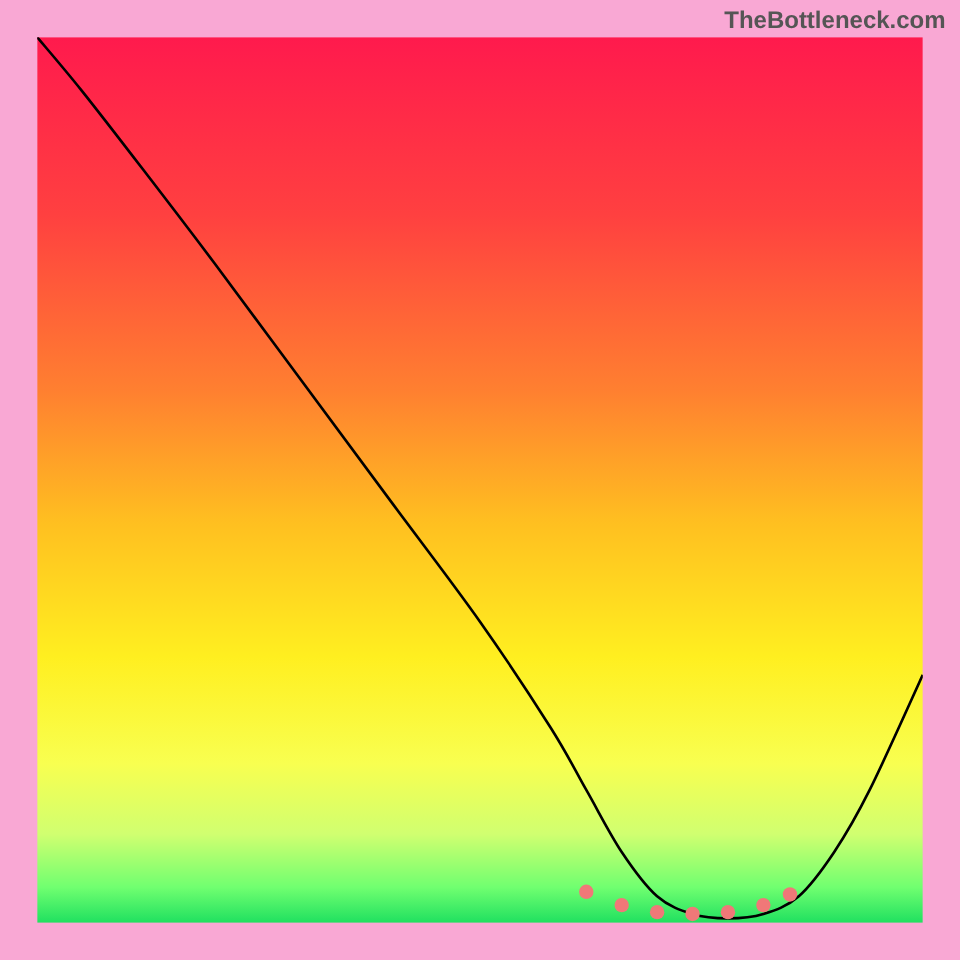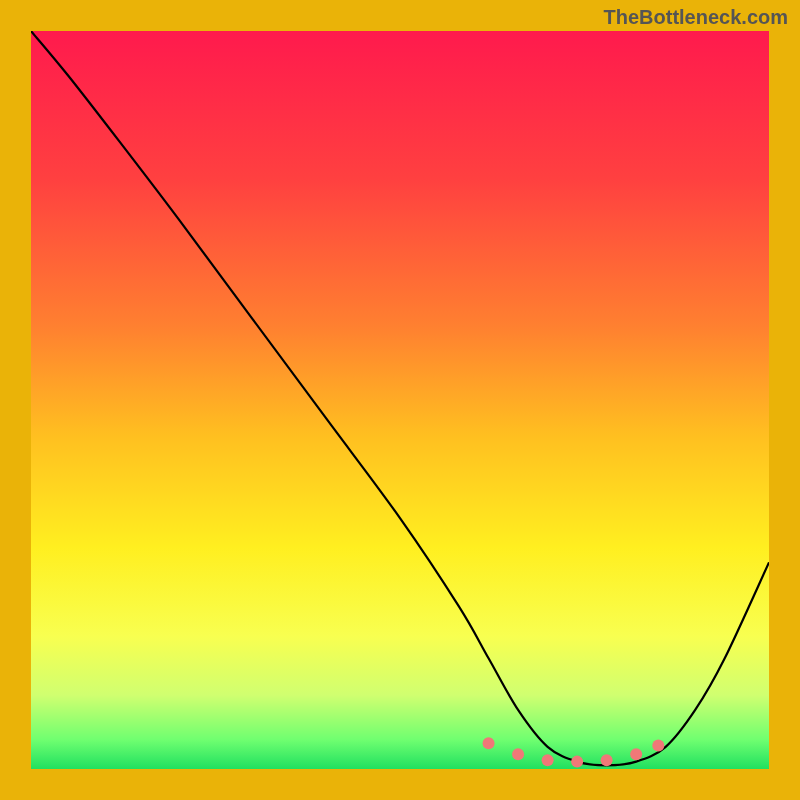--- a/index.html
+++ b/index.html
@@ -8,21 +8,21 @@
     width: 800px;
     height: 800px;
     background: #000;
     font-family: Arial, sans-serif;
     overflow: hidden;
   }
   .container {
     position: relative;
     width: 800px;
     height: 800px;
-    background: #eab308;
+    background: #f9a8d4;
   }
   .watermark {
     position: absolute;
     top: 6px;
     right: 12px;
     font-size: 20px;
     font-weight: bold;
     color: #555;
     z-index: 5;
   }

